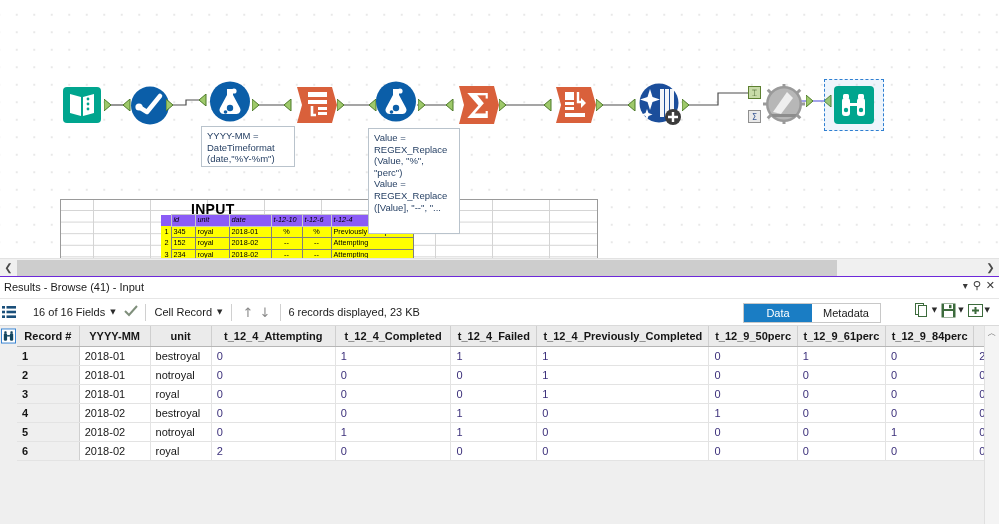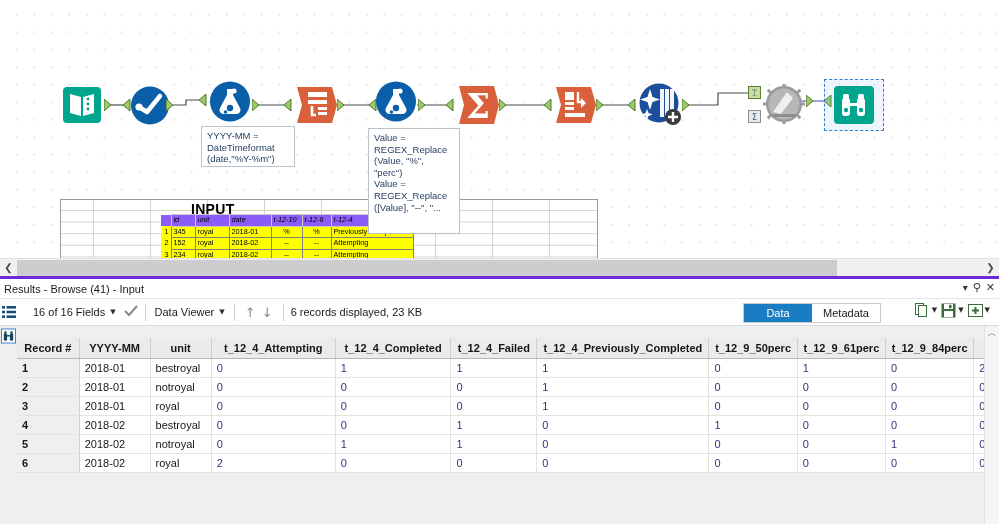--- a/index.html
+++ b/index.html
@@ -87,21 +87,21 @@
   #hscroll .arw.r { right: 0; }
   #hthumb {
     position: absolute; left: 17px; top: 1px; width: 820px; height: 16px;
     background: #cdcdcd;
   }
 
   
   #results { position: absolute; left: 0; top: 276px; width: 999px; height: 248px; background: #ffffff; }
   #resTitle {
     position: relative; height: 22px; background: #ffffff;
-    border-top: 3px solid #6d28d9;
+    border-top: 1px solid #6d28d9;
   }
   #resTitleText {
     position: absolute; left: 4px; top: 4px; font-size: 11px; color: #1a1a1a;
   }
   #resTitleBtns { position: absolute; right: 4px; top: 3px; display: flex; gap: 5px; align-items: center; }
   #resTitleBtns span { font-size: 10px; color: #3a3a3a; line-height: 12px; font-family: "DejaVu Sans", sans-serif; }
 
   #resToolbar {
     position: relative; height: 28px; background: #ffffff;
     border-top: 1px solid #e6e6e6; border-bottom: 1px solid #dadada;
@@ -126,21 +126,20 @@
   .micon .cc { font-size: 7px; color: #2b2b2b; margin-left: 2px; margin-right:3px; font-family: "DejaVu Sans", sans-serif;}
 
   
   #gridWrap { position: relative; width: 999px; height: 198px; background: #efefef; overflow: hidden; }
   #gutter { position: absolute; left: 0; top: 0; width: 17px; height: 198px; background: #efefef; }
   table#grid {
     position: absolute; left: 17px; top: 0;
     border-collapse: collapse;
     font-size: 11px;
     table-layout: fixed;
-    margin-top: 12px;
   }
   table#grid th {
     background: #ebebeb;
     border-right: 1px solid #cfcfcf;
     border-bottom: 1px solid #b6b6b6;
     height: 20px;
     font-weight: bold;
     color: #161616;
     font-size: 11px;
     padding: 0 5px;
@@ -454,21 +453,21 @@
         <span class="tbtxt">16 of 16 Fields</span>
         <span class="caret">▼</span>
       </div>
       <div style="margin-left:6px;">
         <svg width="14" height="12" viewBox="0 0 14 12">
             <path d="M1 6 L5 10 L13 1" stroke="#7f8f7b" stroke-width="2" fill="none"></path>
           </svg>
       </div>
       <div class="tbsep"></div>
       <div class="tbbtn">
-        <span class="tbtxt">Data Viewer</span>
+        <span class="tbtxt">Cell Record</span>
         <span class="caret">▼</span>
       </div>
       <div class="tbsep"></div>
       <div class="arrowbtn">↑</div>
       <div class="arrowbtn">↓</div>
       <div class="tbsep"></div>
       <span class="tbtxt">6 records displayed, 23 KB</span>
 
       <div id="segctl">
         <div class="on">Data</div>

